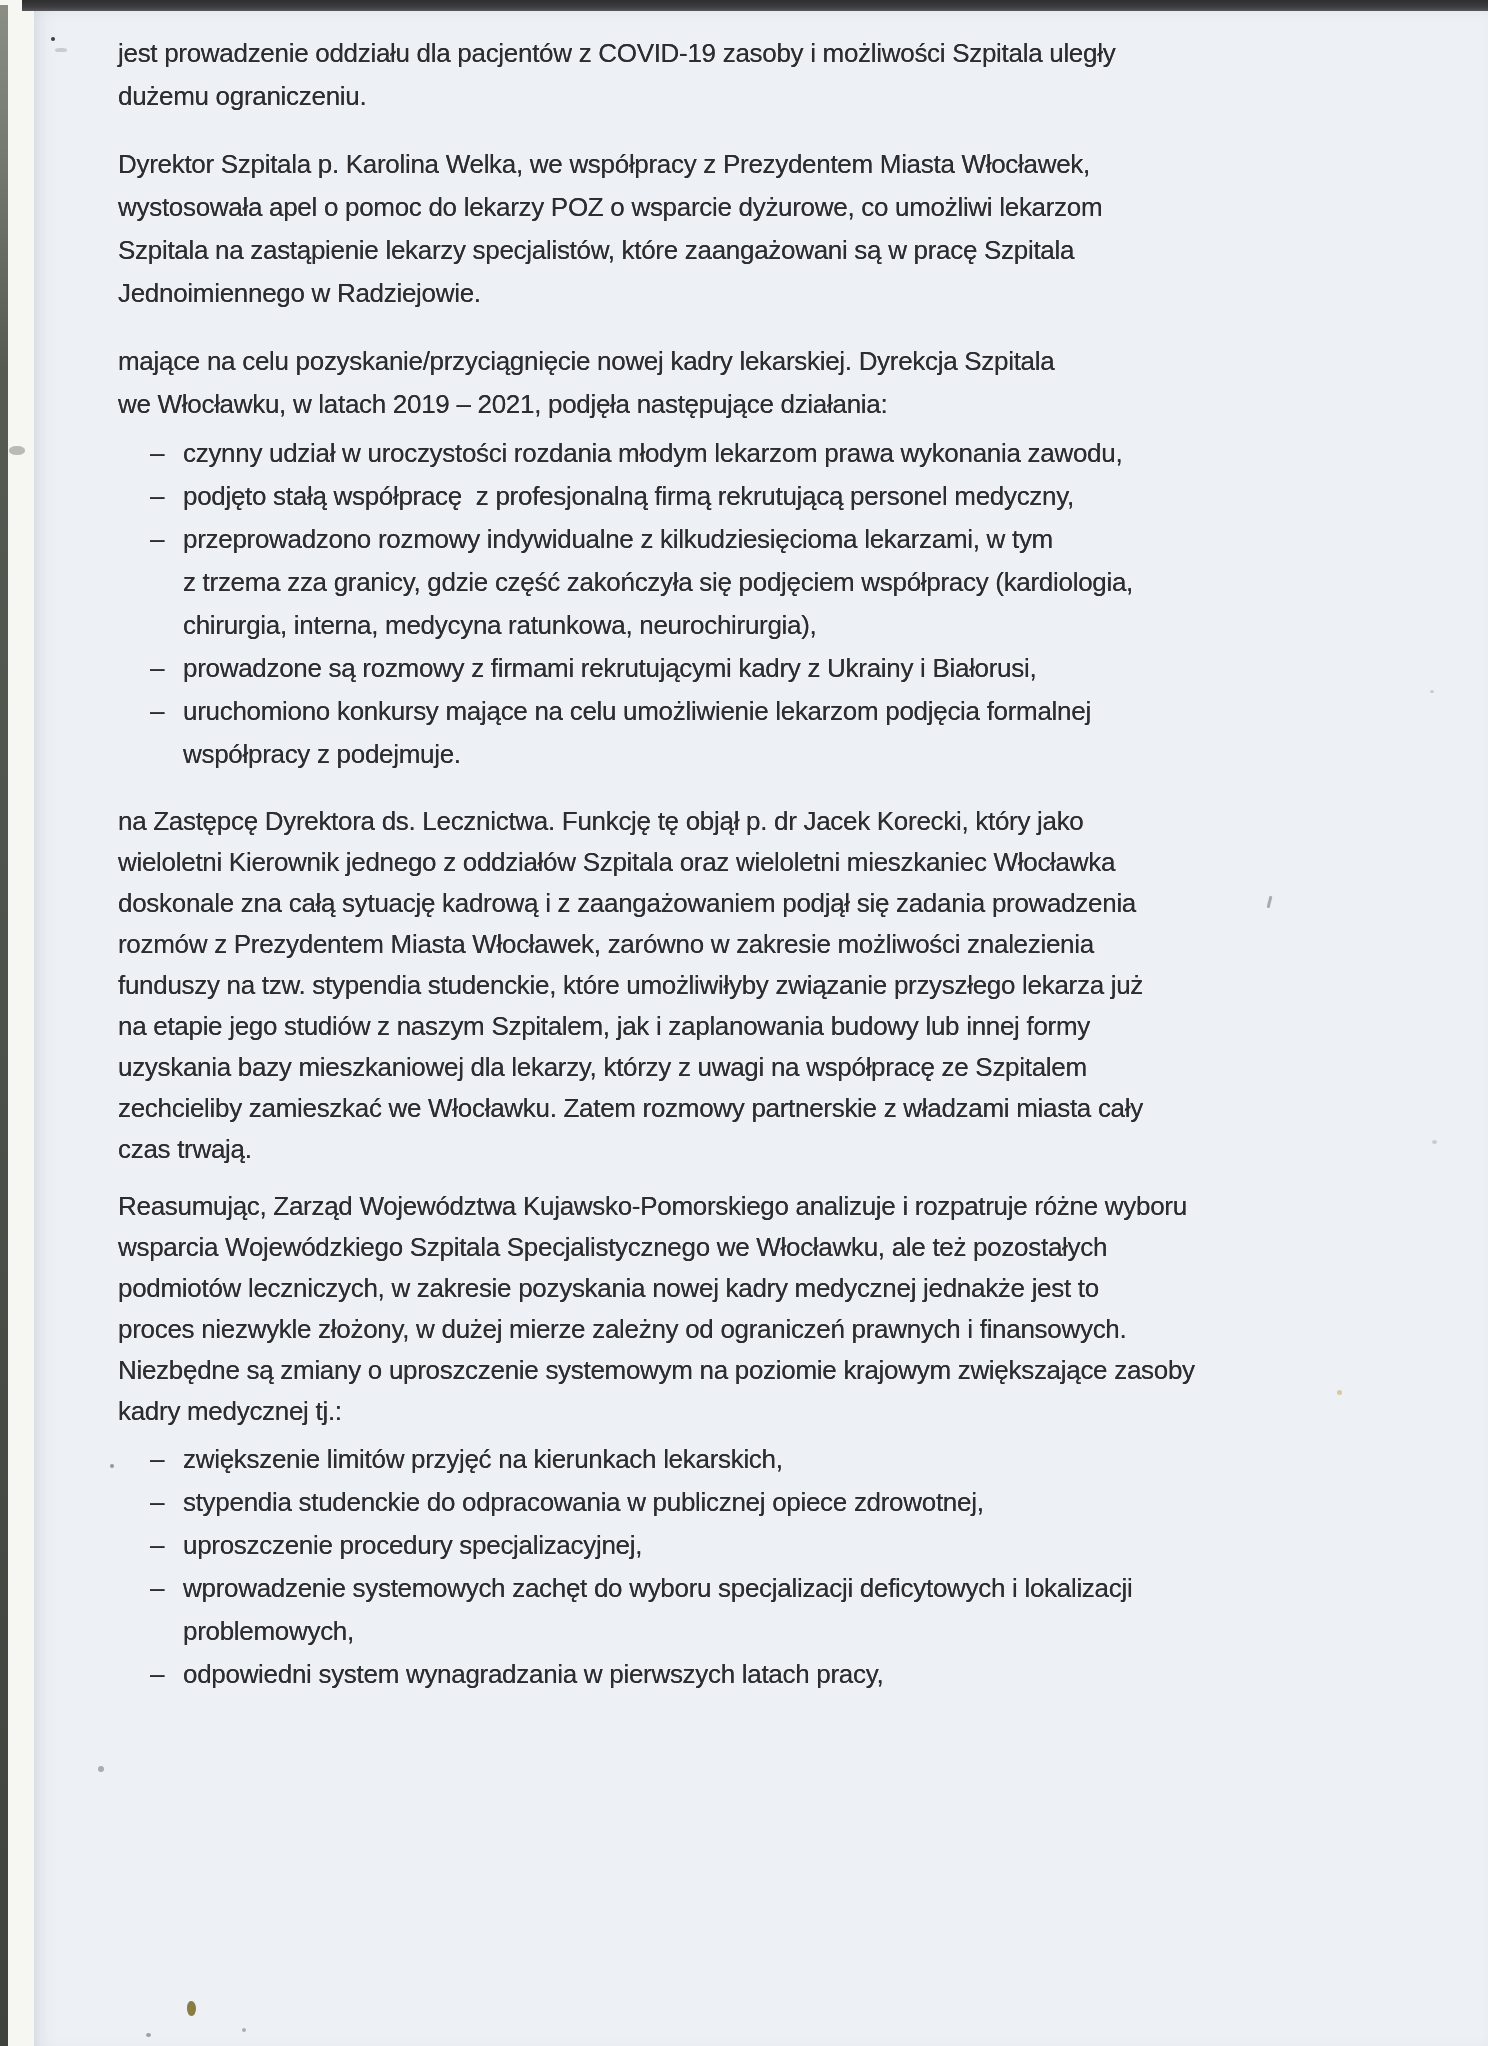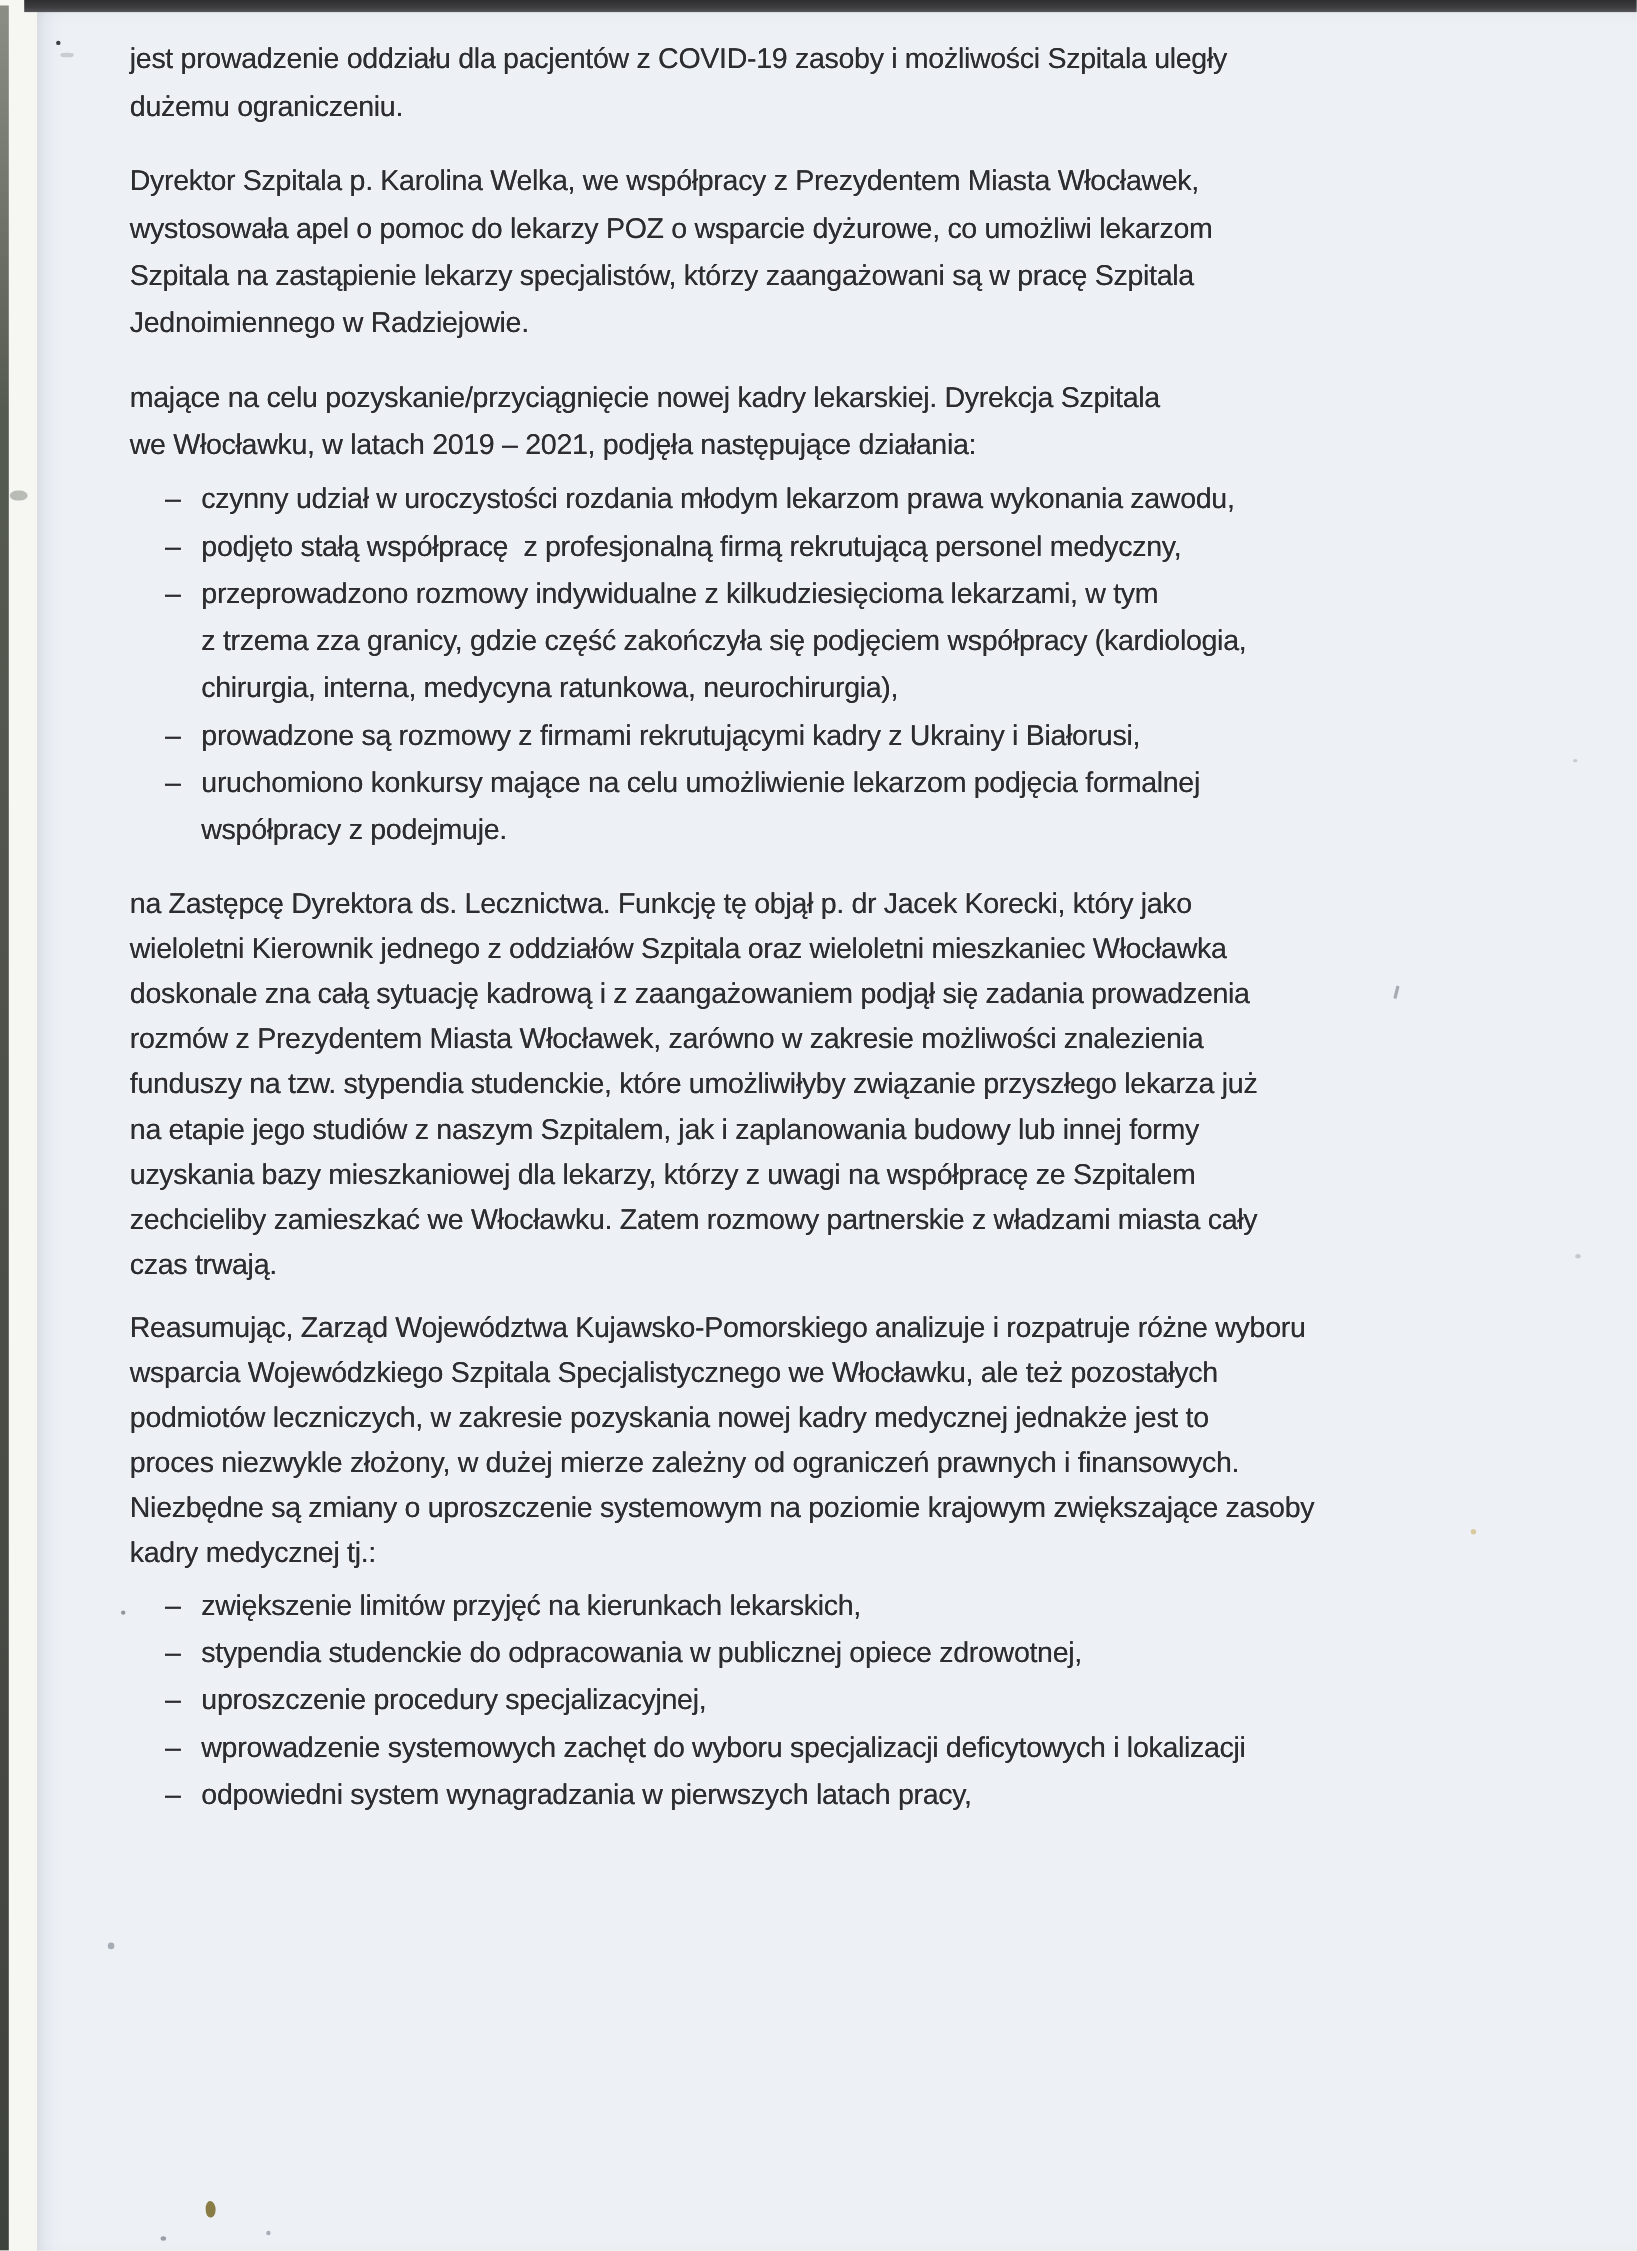--- a/index.html
+++ b/index.html
@@ -53,21 +53,21 @@
   <div class="edge-top"></div>
 
   <div class="content">
       <div class="block block-0">
         <div class="line">jest prowadzenie oddziału dla pacjentów z COVID-19 zasoby i możliwości Szpitala uległy</div>
         <div class="line">dużemu ograniczeniu.</div>
       </div>
       <div class="block block-1">
         <div class="line">Dyrektor Szpitala p. Karolina Welka, we współpracy z Prezydentem Miasta Włocławek,</div>
         <div class="line">wystosowała apel o pomoc do lekarzy POZ o wsparcie dyżurowe, co umożliwi lekarzom</div>
-        <div class="line">Szpitala na zastąpienie lekarzy specjalistów, którzy zaangażowani są w pracę Szpitala</div>
+        <div class="line">Szpitala na zastąpienie lekarzy specjalistów, które zaangażowani są w pracę Szpitala</div>
         <div class="line">Jednoimiennego w Radziejowie.</div>
       </div>
       <div class="block block-2">
         <div class="line">mające na celu pozyskanie/przyciągnięcie nowej kadry lekarskiej. Dyrekcja Szpitala</div>
         <div class="line">we Włocławku, w latach 2019 – 2021, podjęła następujące działania:</div>
       </div>
       <div class="block block-3">
         <div class="item">
           <span class="dash">–</span>
           <div class="item-lines">
@@ -137,20 +137,21 @@
         <div class="item">
           <span class="dash">–</span>
           <div class="item-lines">
             <div class="line">uproszczenie procedury specjalizacyjnej,</div>
           </div>
         </div>
         <div class="item">
           <span class="dash">–</span>
           <div class="item-lines">
             <div class="line">wprowadzenie systemowych zachęt do wyboru specjalizacji deficytowych i lokalizacji</div>
+            <div class="line">problemowych,</div>
           </div>
         </div>
         <div class="item">
           <span class="dash">–</span>
           <div class="item-lines">
             <div class="line">odpowiedni system wynagradzania w pierwszych latach pracy,</div>
           </div>
         </div>
       </div>
     </div>

